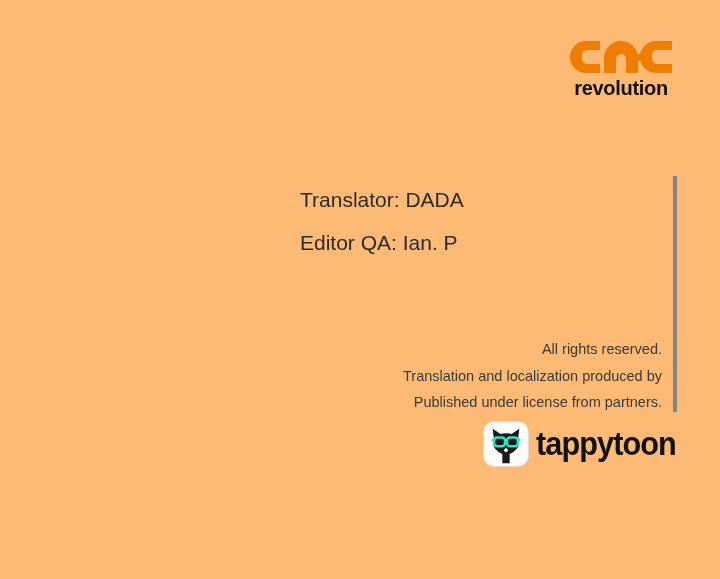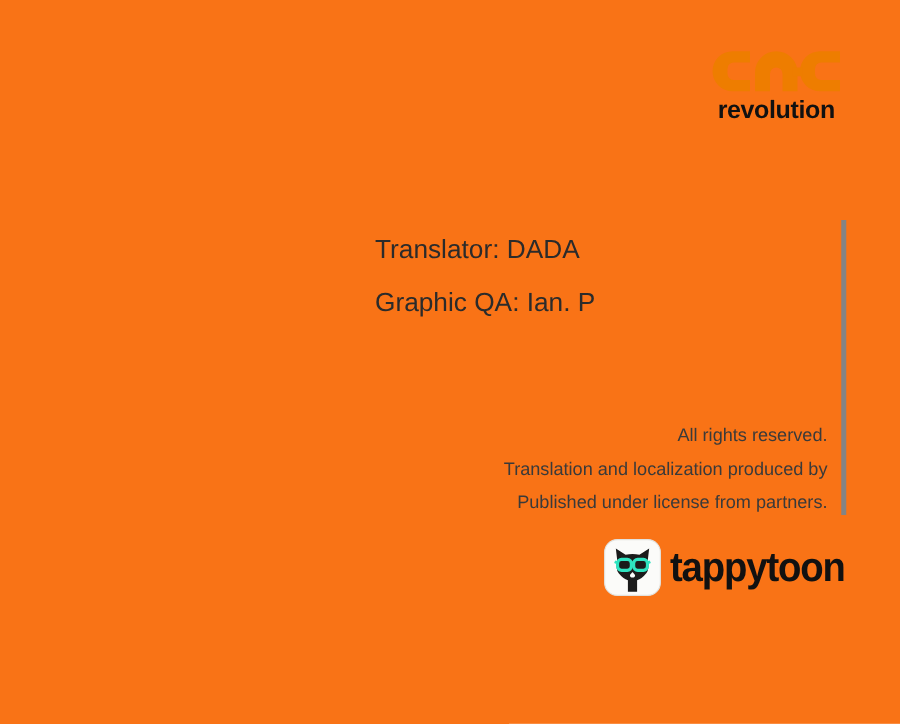--- a/index.html
+++ b/index.html
@@ -11,21 +11,21 @@
     width: 720px;
     height: 579px;
     background: #ffffff;
     font-family: "Liberation Sans", sans-serif;
     overflow: hidden;
   }
   .page {
     position: relative;
     width: 720px;
     height: 579px;
-    background: #f97316;
+    background: #fdba74;
   }
 
   
   .cnc-logo {
     position: absolute;
     left: 569px;
     top: 40px;
     width: 106px;
     height: 60px;
   }
@@ -87,21 +87,21 @@
     line-height: 26.5px;
     color: #3a3a3a;
     white-space: nowrap;
     text-align: right;
   }
 
   
   .tappytoon {
     position: absolute;
     left: 483px;
-    top: 429px;
+    top: 419px;
     width: 192px;
     height: 50px;
   }
   .tt-icon {
     position: absolute;
     left: 0;
     top: 2px;
     width: 46px;
     height: 46px;
   }
@@ -129,21 +129,21 @@
 
       <rect fill="#ee7d00" x="130" y="28" width="16" height="14"></rect>
     </svg>
     <div class="cnc-sub">revolution</div>
   </div>
 
   <div class="vrule"></div>
 
   <div class="credits">
     <div class="credit-line">Translator: DADA</div>
-    <div class="credit-line">Graphic QA: Ian. P</div>
+    <div class="credit-line">Editor QA: Ian. P</div>
   </div>
 
   <div class="legal">
     <div class="legal-line">All rights reserved.</div>
     <div class="legal-line">Translation and localization produced by</div>
     <div class="legal-line">Published under license from partners.</div>
   </div>
 
   <div class="tappytoon">
 

